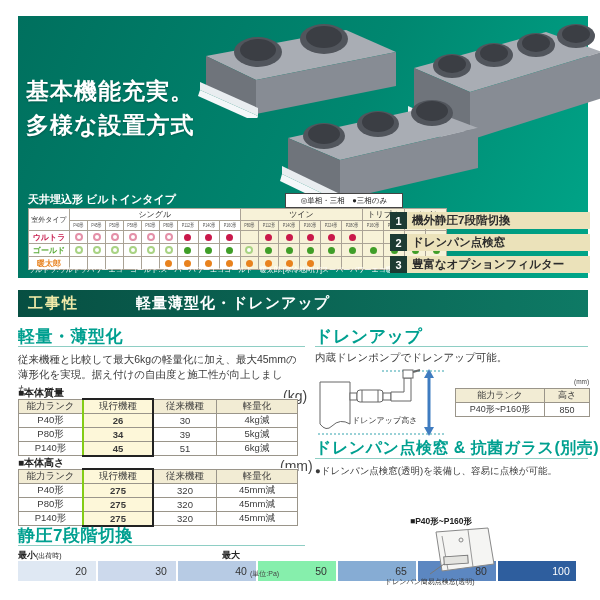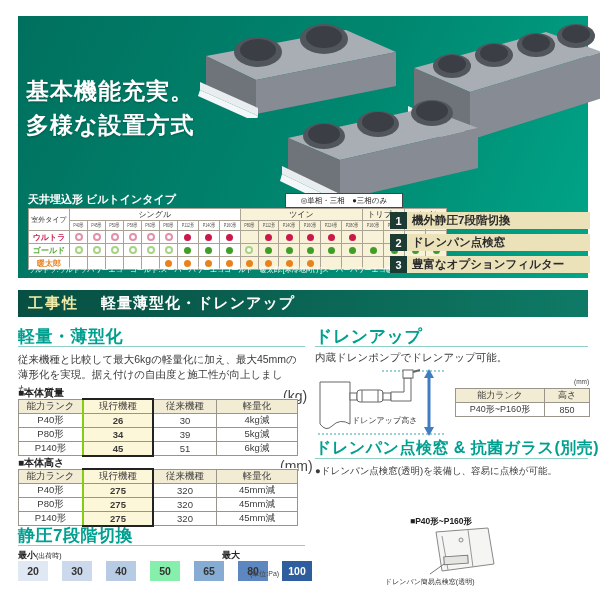--- a/index.html
+++ b/index.html
@@ -31,21 +31,21 @@
   
   .features{position:absolute;left:372px;top:196px;width:200px;}
   .feat{display:flex;align-items:center;margin-bottom:5px;height:17px;}
   .feat .num{width:17px;height:17px;background:#1c3b33;color:#fff;font-size:11px;font-weight:bold;
              display:flex;align-items:center;justify-content:center;}
   .feat .bar{flex:1;height:17px;background:#ebe2ba;color:#2c2c2c;font-size:11.5px;font-weight:bold;
              display:flex;align-items:center;padding-left:5px;letter-spacing:0;}
 
   
   .secbar{position:absolute;left:18px;top:290px;width:570px;height:27px;
-          background:linear-gradient(90deg,#074f42,#0e7a65);display:flex;align-items:center;}
+          background:linear-gradient(90deg,#074f42,#0e7a65);display:flex;align-items:center;gap:35px;}
   .secbar .tag{color:#efeaa8;font-size:15px;font-weight:bold;margin-left:10px;letter-spacing:2px;}
   .secbar .ttl{color:#fff;font-size:15px;font-weight:bold;margin-left:22px;letter-spacing:1px;}
 
   
   .h3{position:absolute;color:#00a090;font-size:17px;font-weight:bold;letter-spacing:.5px;}
   .rule{position:absolute;height:1px;background:#8ecec4;}
   .body-txt{position:absolute;font-size:10.5px;line-height:15px;color:#3a3a3a;}
 
   .tbl-label{position:absolute;font-size:10px;font-weight:bold;color:#222;}
   .tbl-unit{position:absolute;font-size:14px;color:#444;}
@@ -54,22 +54,22 @@
   .spec .h{background:#f2ecd4;}
   .spec .c0{width:63px;} .spec .c1{width:68px;} .spec .c2{width:62px;} .spec .c3{width:80px;}
   .spec .hl{background:#fdf7d9;border-left:2px solid #84cc16;border-right:2px solid #222;}
   .spec .hlt{border-top:2px solid #222;} .spec .hlb{border-bottom:2px solid #222;}
   .spec .b{font-weight:bold;}
 
   
   .minmax{position:absolute;font-size:9px;font-weight:bold;color:#222;}
   .minmax .sm{font-size:7px;font-weight:normal;}
   .pressure{position:absolute;display:flex;}
-  .pbox{width:30px;height:20px;margin-right:14px;display:flex;align-items:center;justify-content:center;
-        font-size:10.5px;font-weight:bold;color:#333;}
+  .pbox{width:30px;height:20px;margin-right:2px;display:flex;align-items:center;justify-content:center;
+        font-size:10.5px;font-weight:normal;color:#333;padding-left:48px;}
   .punit{position:absolute;font-size:7px;color:#444;}
 
   
   .dtable{position:absolute;border-collapse:collapse;font-size:9px;background:#fff;}
   .dtable td{border:1px solid #9a958a;text-align:center;height:12px;padding:0;}
   .dtable .h{background:#f2ecd4;}
   .dtable .d0{width:88px;} .dtable .d1{width:44px;}
 
   .bullets{position:absolute;font-size:9.5px;line-height:14px;color:#3a3a3a;}
   .bullets div{padding-left:8px;text-indent:-8px;margin-bottom:2px;}

